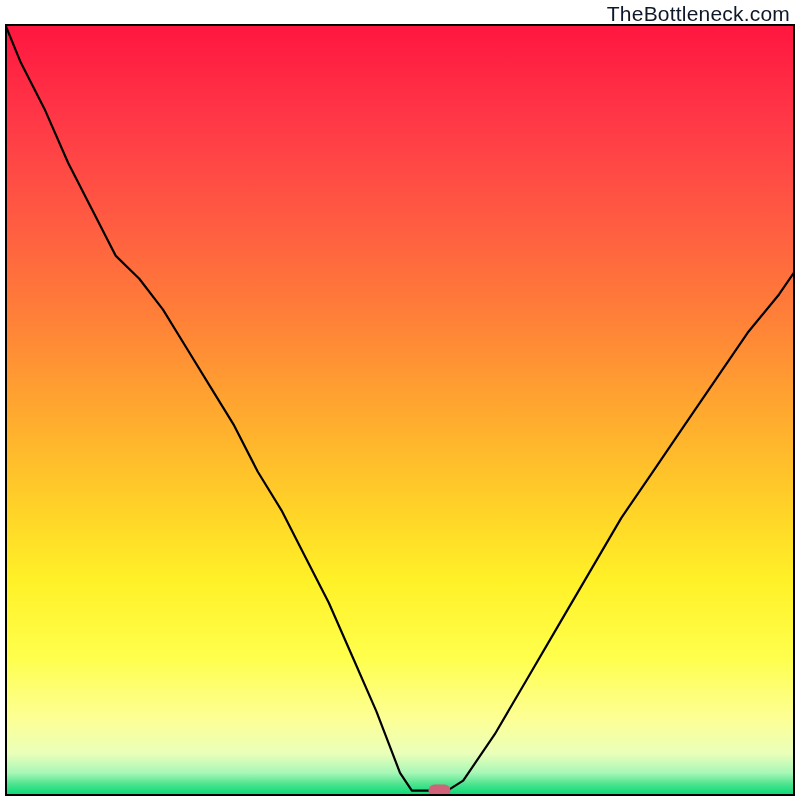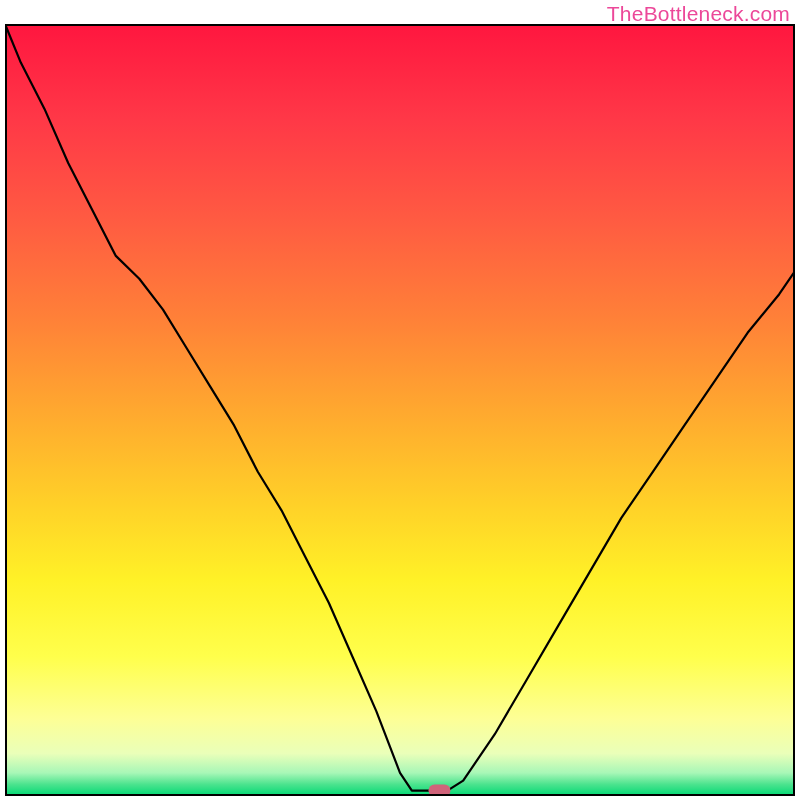--- a/index.html
+++ b/index.html
@@ -13,21 +13,21 @@
   }
   .wrap {
     position: relative;
     width: 800px;
     height: 800px;
   }
   .watermark {
     position: absolute;
     top: 2px;
     right: 10px;
-    color: #ec4899;
+    color: #0f172a;
     font-size: 21px;
     font-weight: 500;
     letter-spacing: 0.2px;
   }
   .plot {
     position: absolute;
     left: 5px;
     top: 24px;
     width: 790px;
     height: 772px;

